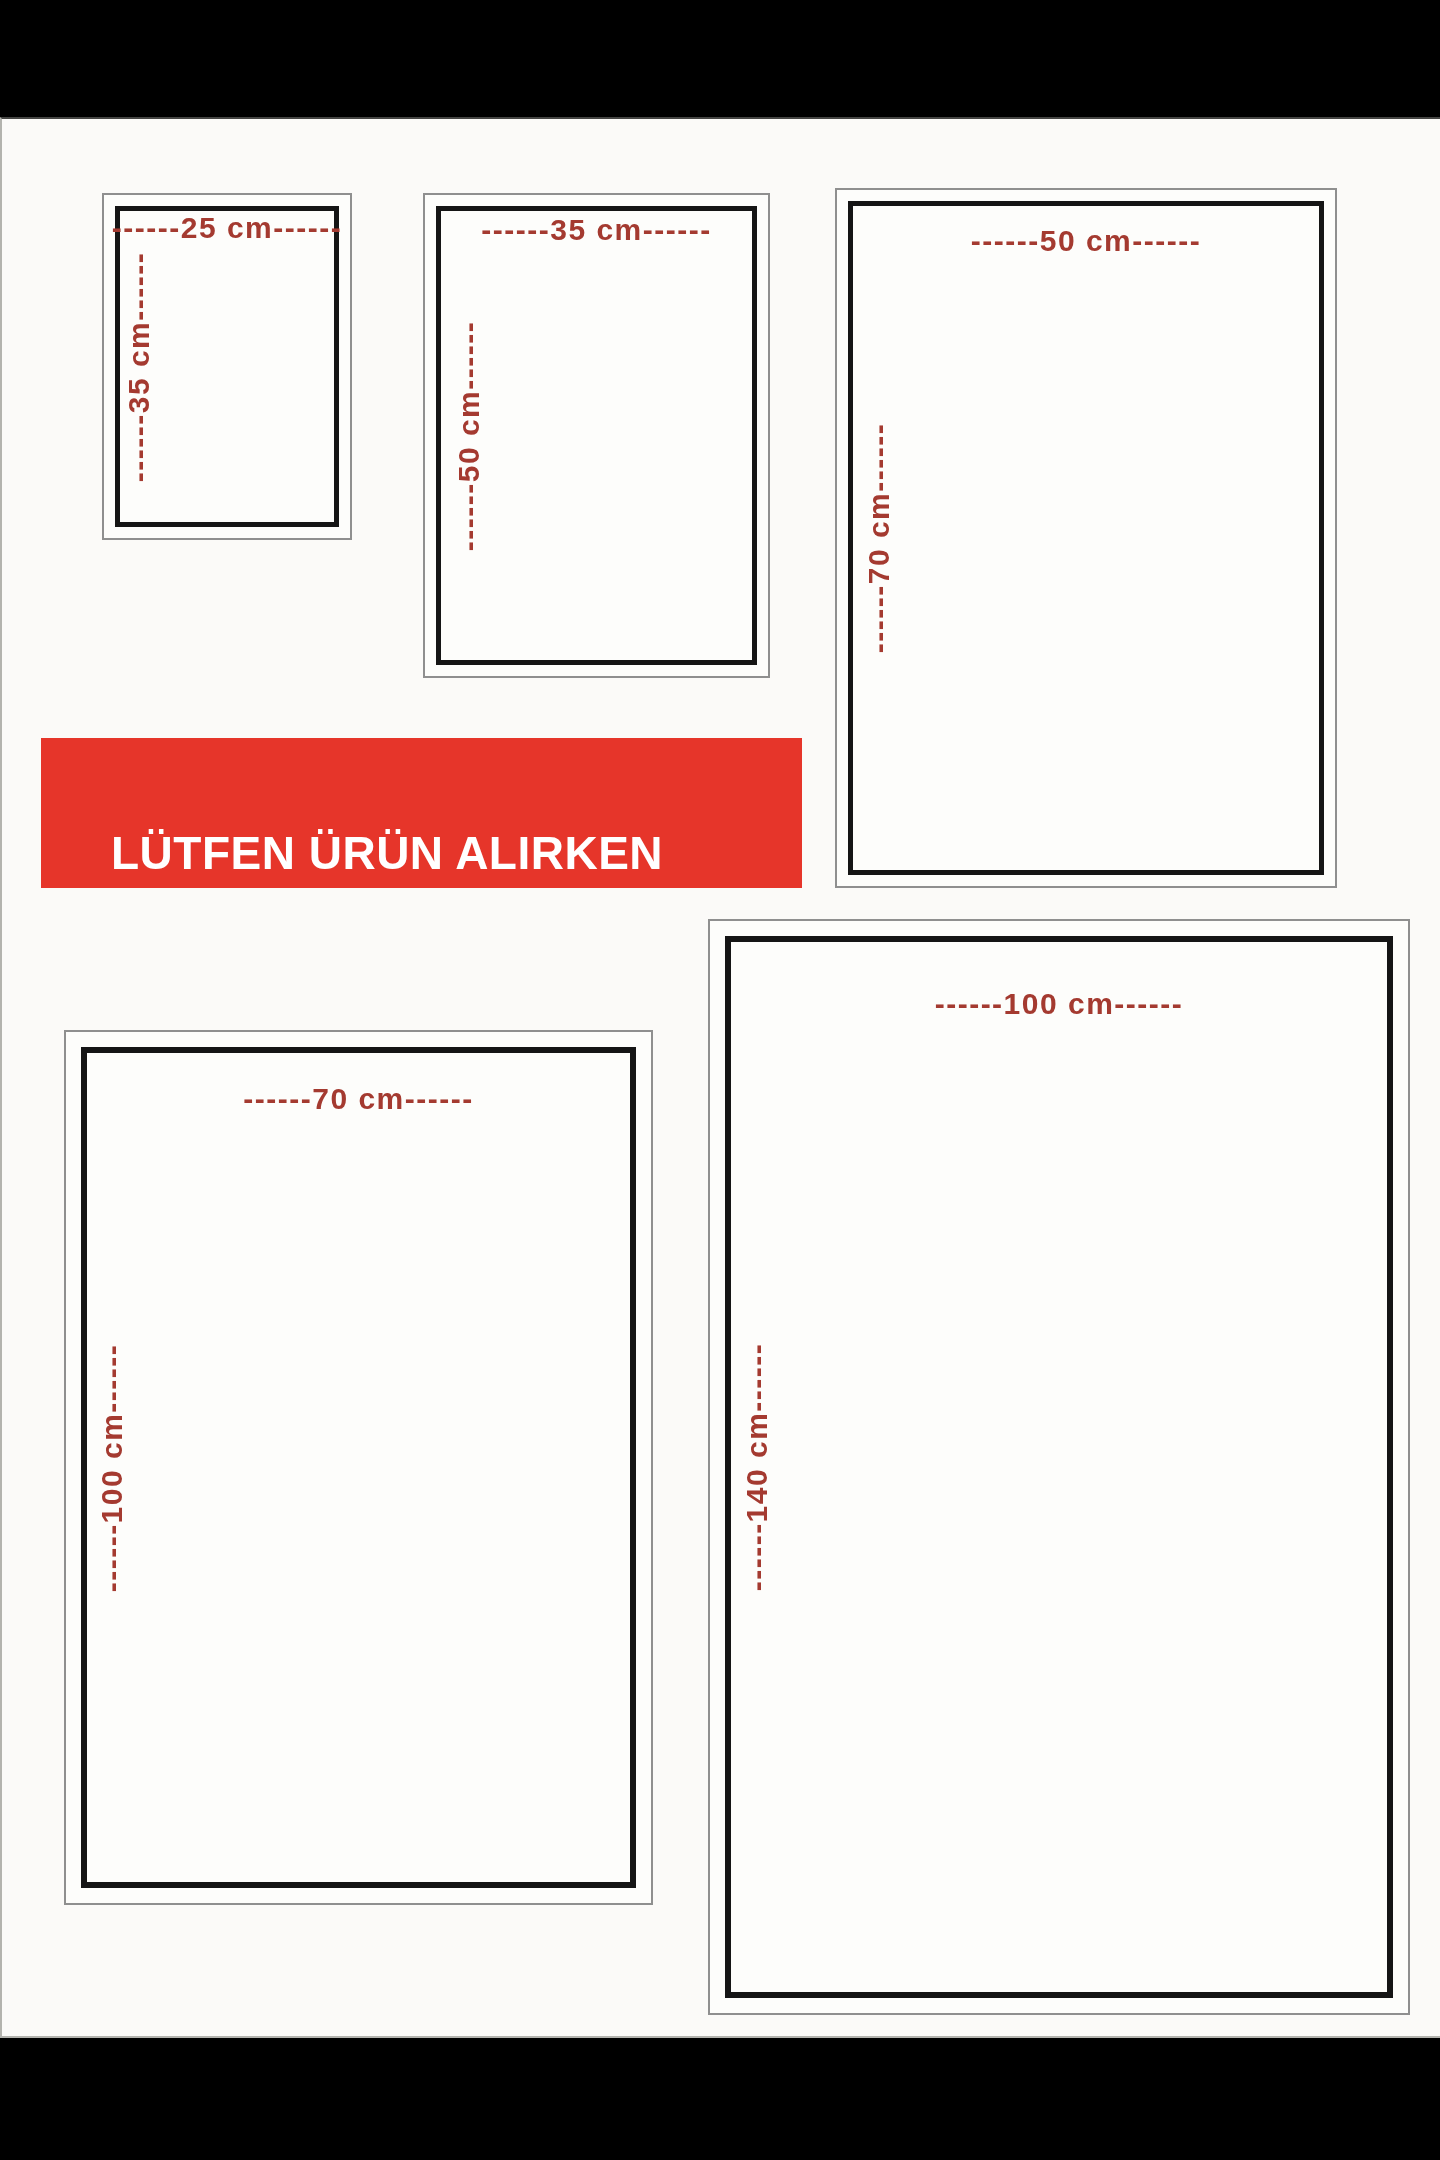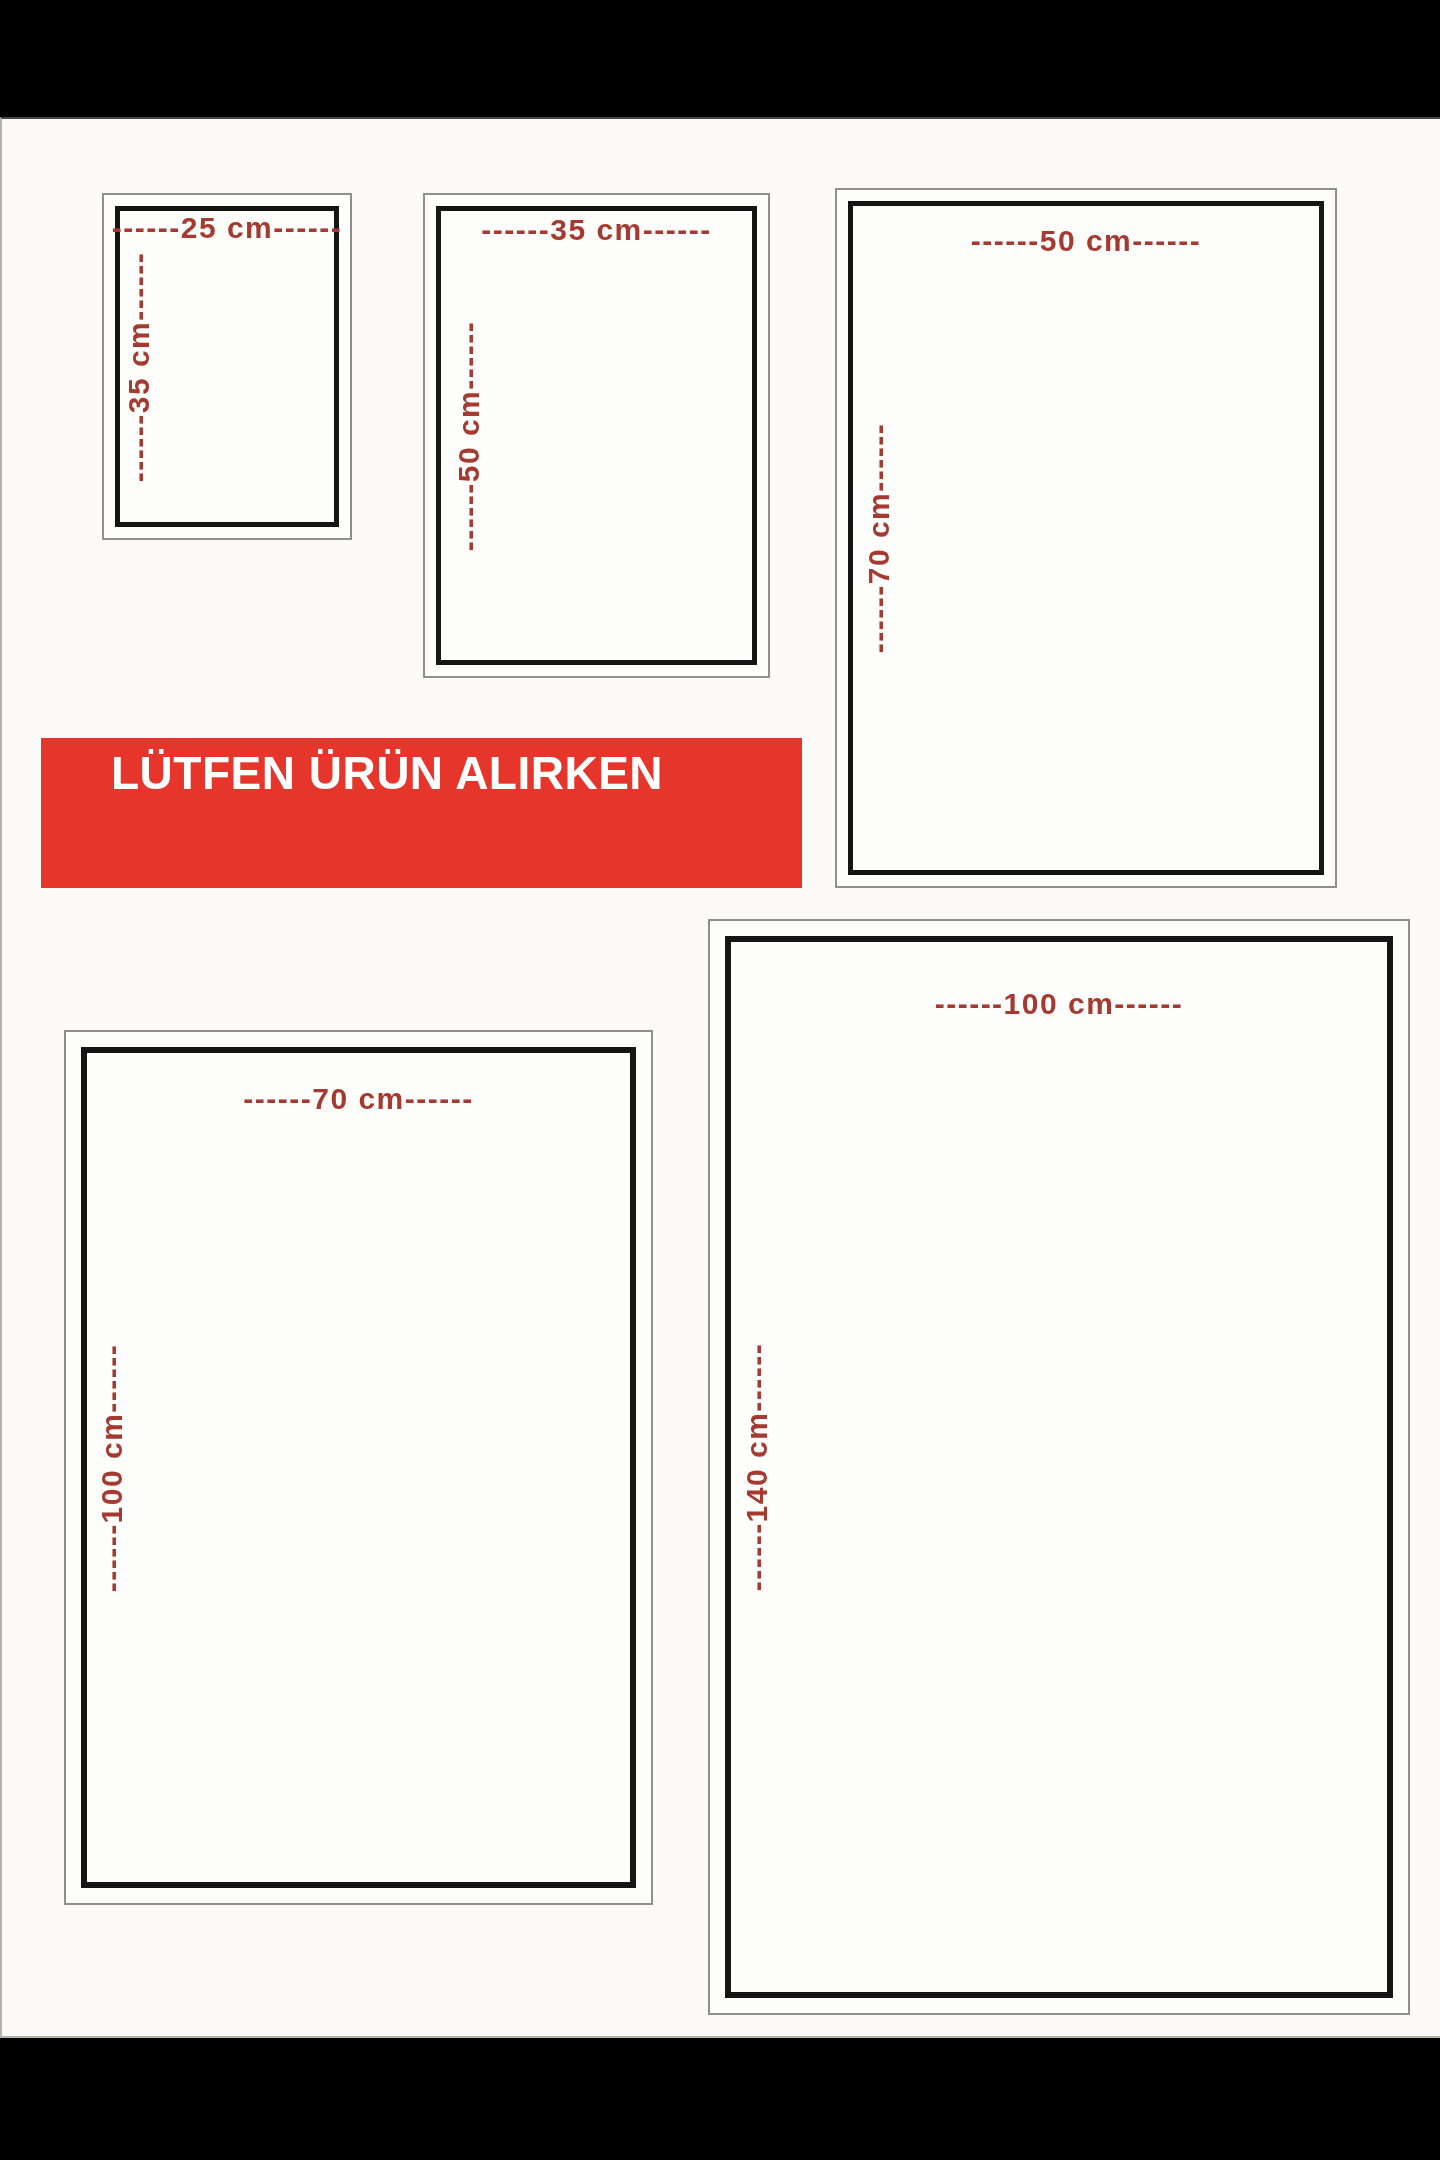--- a/index.html
+++ b/index.html
@@ -36,21 +36,21 @@
   .dim-h {
     position:absolute; top:50%; white-space:nowrap;
     transform:translate(-50%,-50%) rotate(-90deg);
     font-weight:bold; font-size:30px; letter-spacing:1.5px;
     color:var(--dim-text,#a43a30);
   }
   
   .banner {
     position:absolute; left:41px; top:738px; width:761px; height:150px;
     background:var(--banner-bg,#e6352a); color:var(--banner-text,#ffffff);
-    display:flex; flex-direction:column; justify-content:flex-start;
+    display:flex; flex-direction:column; justify-content:flex-end;
     padding-left:70px; box-sizing:border-box;
     font-weight:bold; font-size:46px; line-height:70px; letter-spacing:0.5px;
     white-space:nowrap;
   }
 </style>
 </head>
 <body>
 
 <div class="screen">
 

